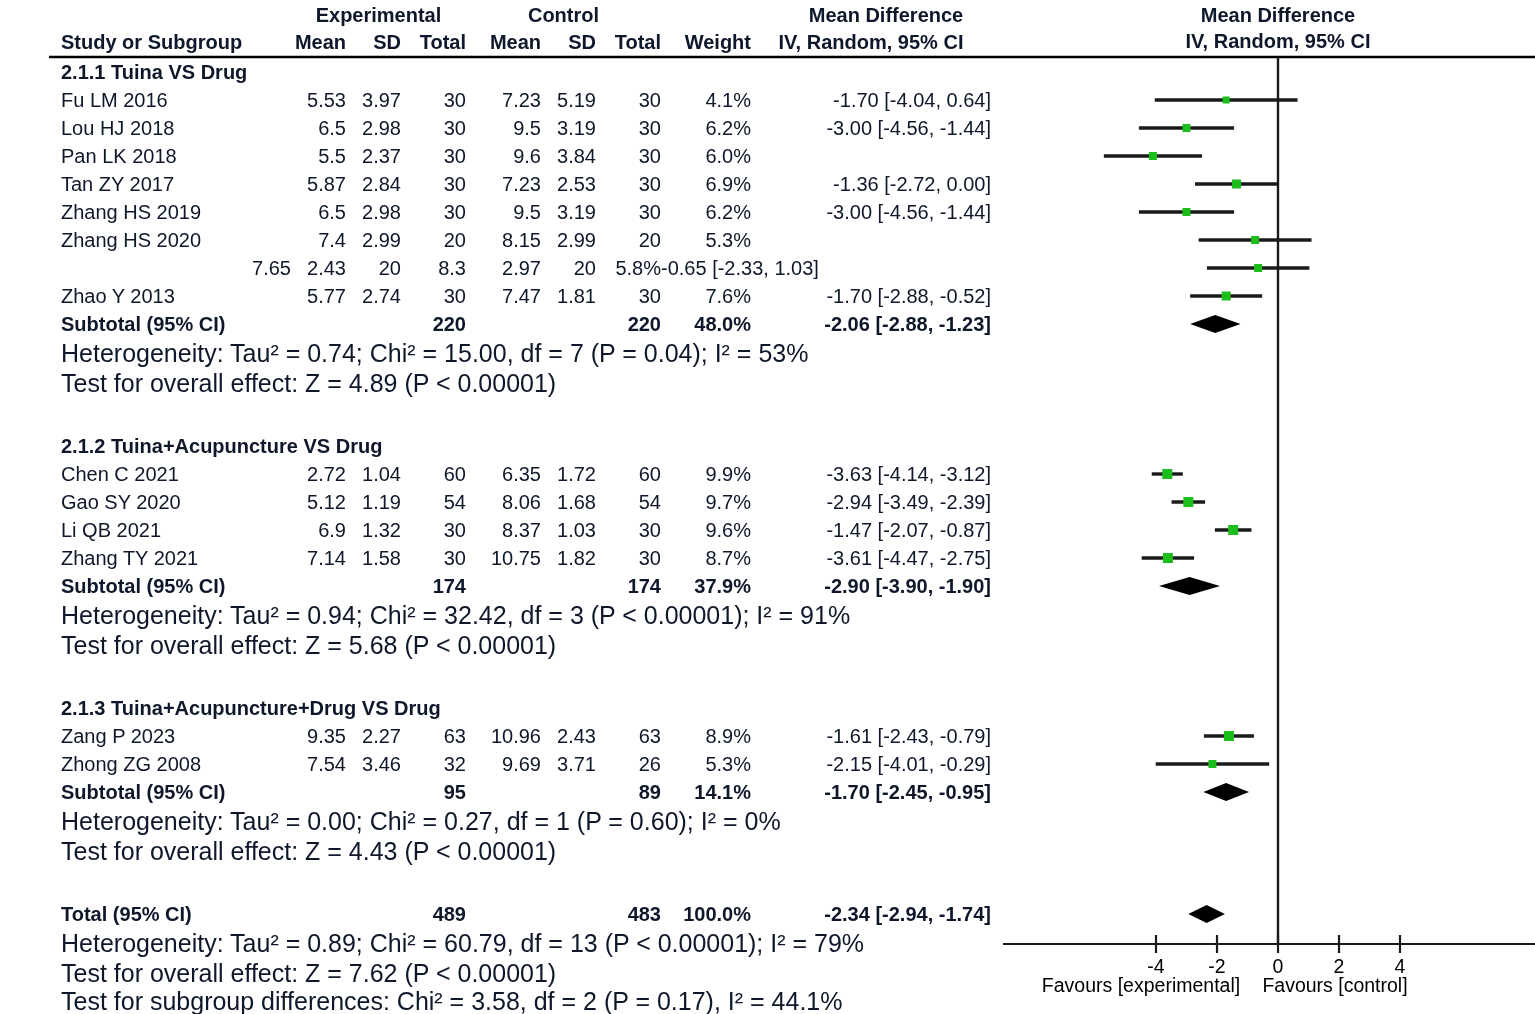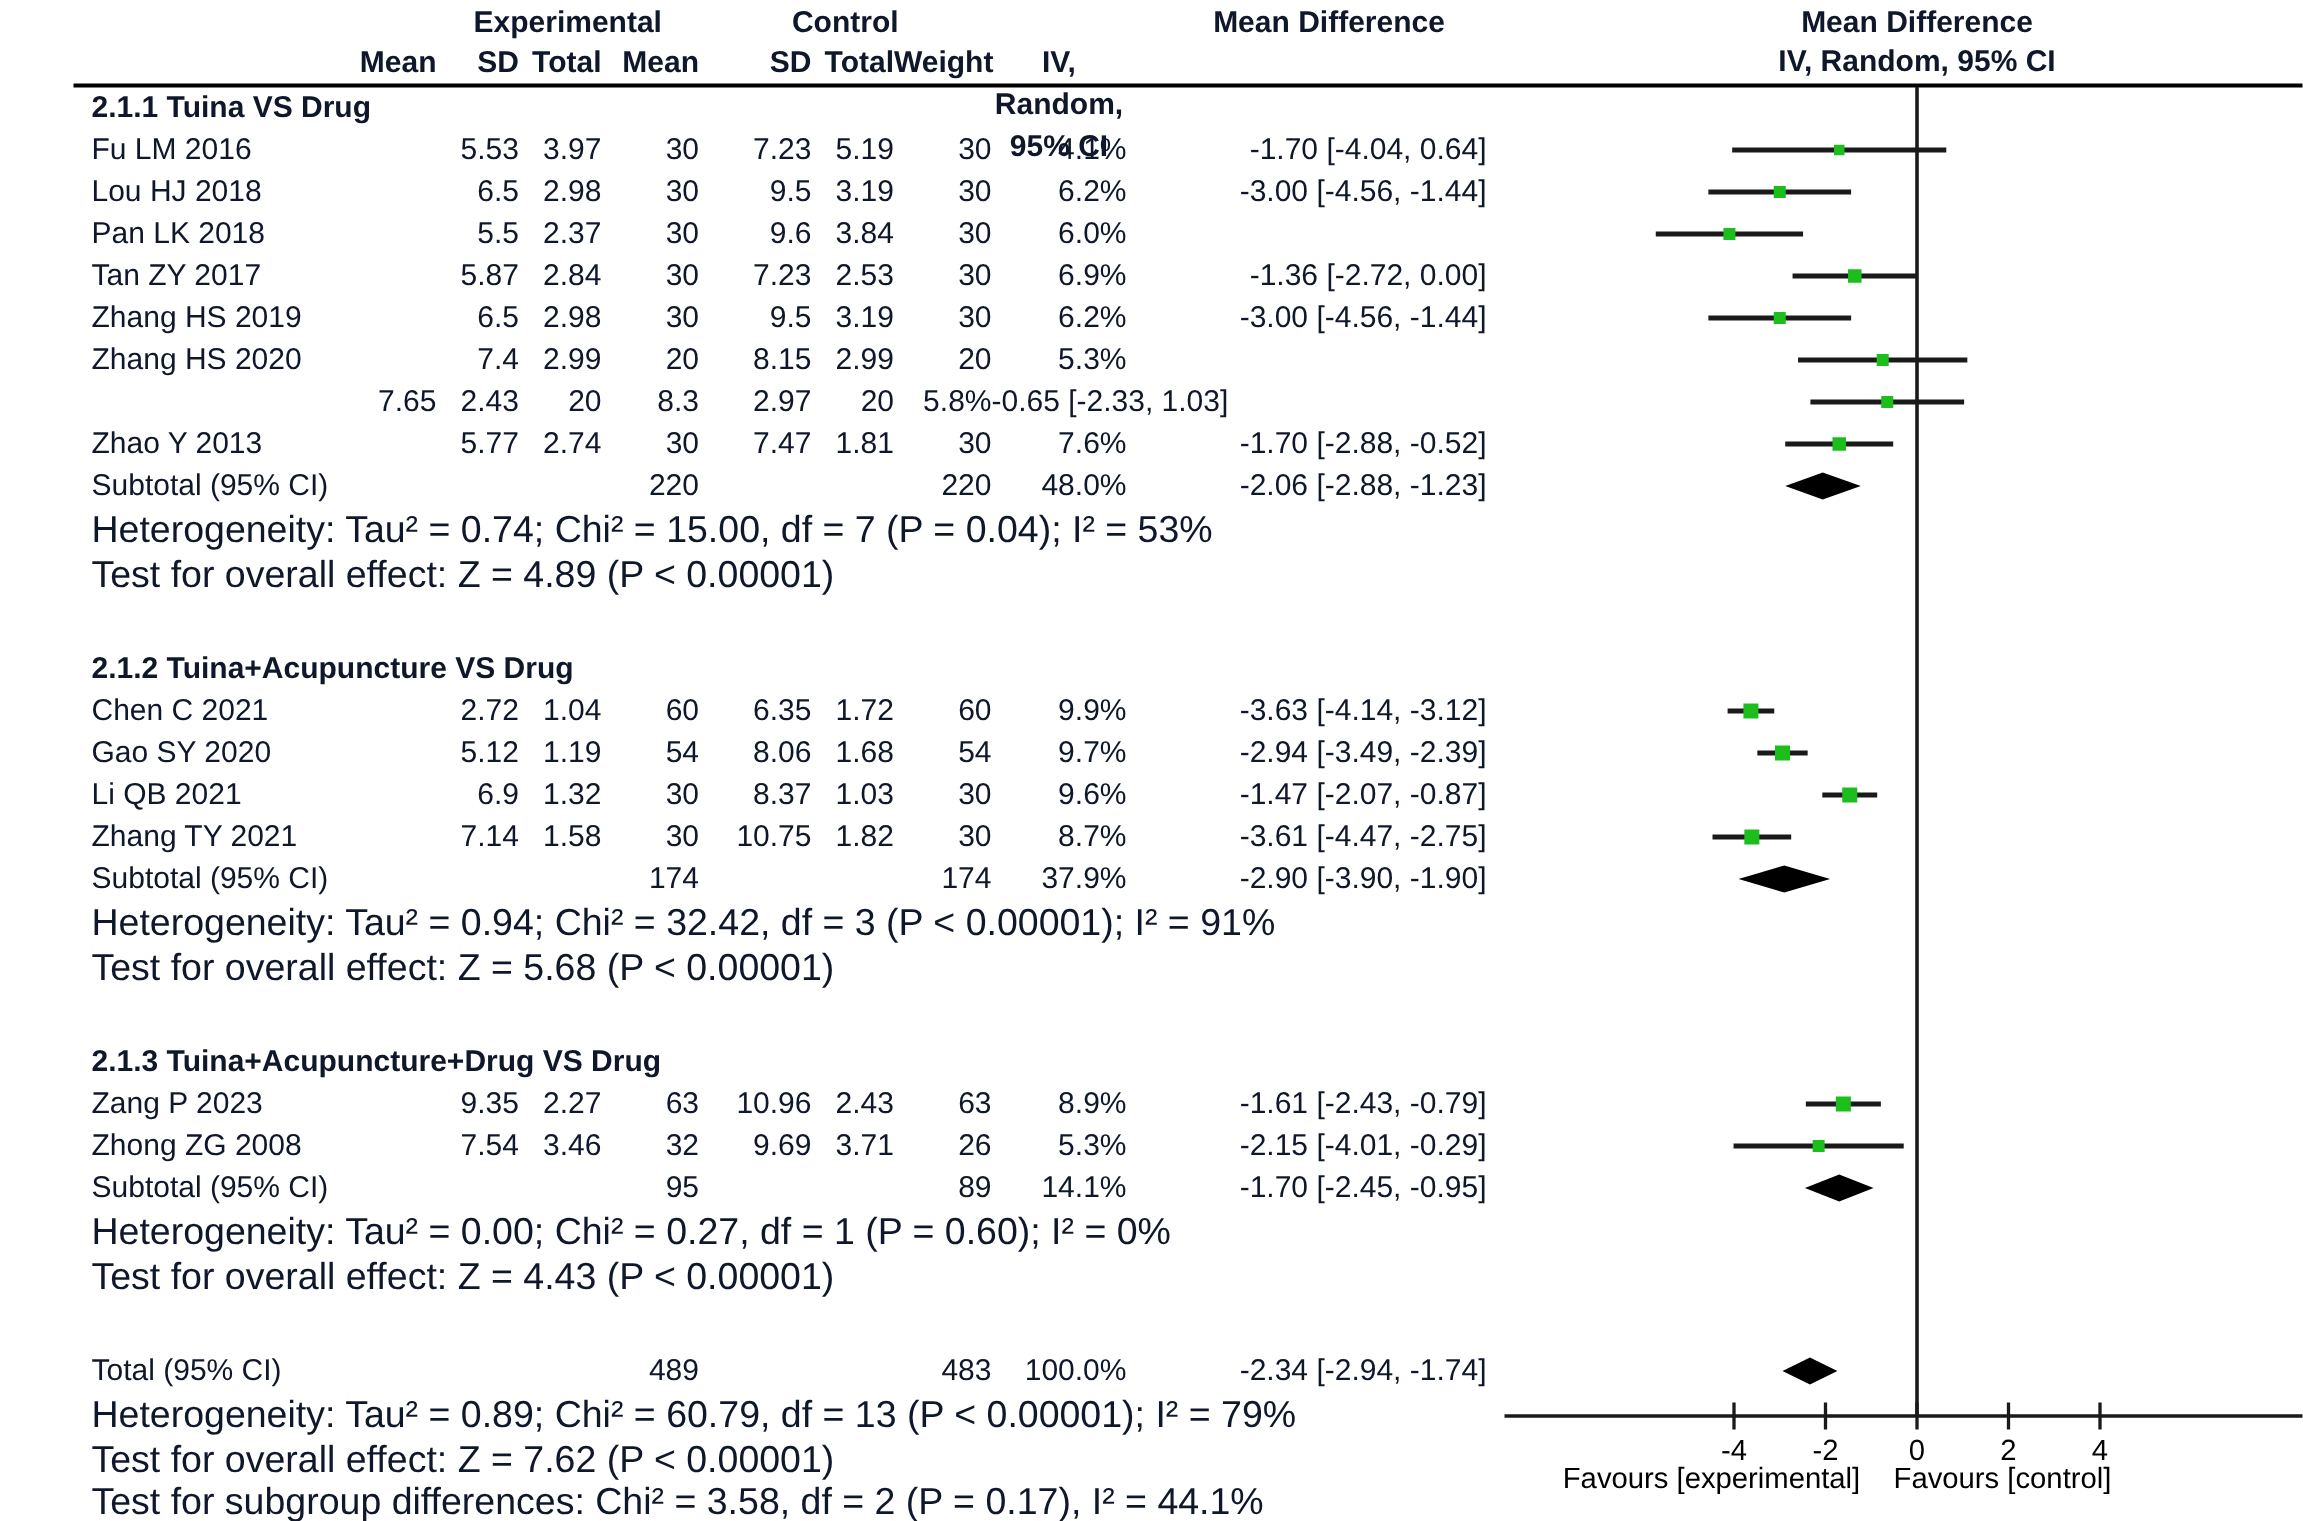--- a/index.html
+++ b/index.html
@@ -14,37 +14,38 @@
   }
   .row{
     position:absolute;left:20px;width:930px;
     display:grid;grid-template-columns:230px 55px 55px 65px 75px 55px 65px 90px 240px;
     white-space:nowrap;
   }
   .row .cell,.colhead .cell{overflow:visible;}
   .num{text-align:right;}
   .ci{text-align:right;}
   .colhead .ci{text-align:center;}
-  .bold{font-weight:normal;}
+  .bold{font-weight:bold;}
   .note{position:absolute;left:20px;width:940px;white-space:nowrap;font-size:25px;}
   .ghead{position:absolute;left:20px;width:930px;font-weight:bold;white-space:nowrap;}
   svg{position:absolute;left:0;top:0;pointer-events:none;}
   svg text{font-family:"Liberation Sans",sans-serif;}
 </style>
 </head>
 <body>
 
 <div class="fig">
 
   <div class="hdr1" style="left:250px;width:175px;">Experimental</div>
   <div class="hdr1" style="left:425px;width:195px;">Control</div>
   <div class="hdr1" style="left:725px;width:240px;">Mean Difference</div>
   <div class="hdr1" style="left:1087px;width:300px;">Mean Difference</div>
 
   <div class="colhead">
+    <div class="cell">Study or Subgroup</div>
     <div class="cell num">Mean</div>
     <div class="cell num">SD</div>
     <div class="cell num">Total</div>
     <div class="cell num">Mean</div>
     <div class="cell num">SD</div>
     <div class="cell num">Total</div>
     <div class="cell num">Weight</div>
     <div class="cell ci">IV, Random, 95% CI</div>
   </div>
   <div class="hdr1" style="top:28px;left:1087px;width:300px;">IV, Random, 95% CI</div>

